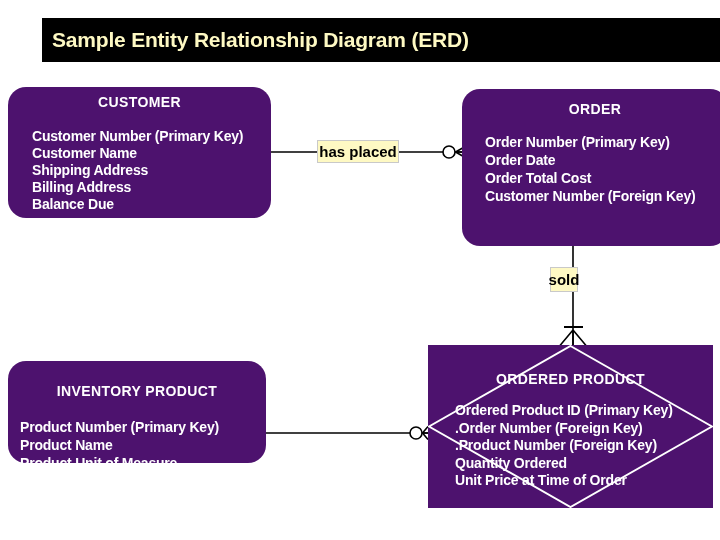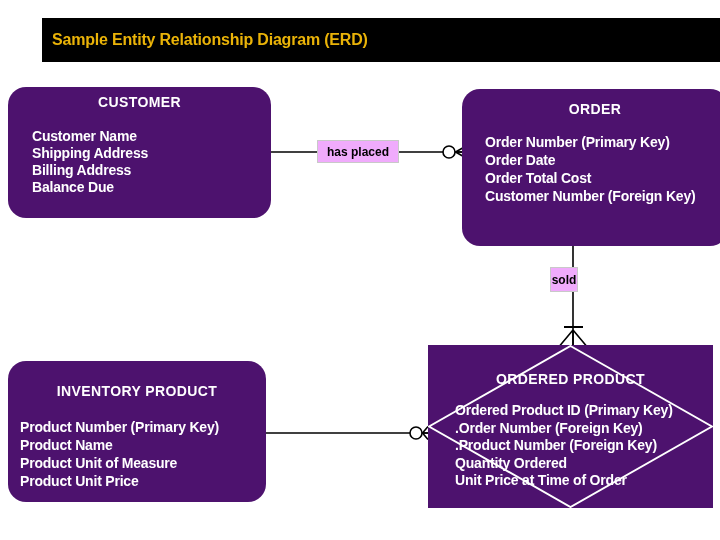--- a/index.html
+++ b/index.html
@@ -6,50 +6,50 @@
   .canvas {
     position:relative; width:720px; height:540px; background:#ffffff;
     font-family:"Liberation Sans", sans-serif; font-weight:bold; overflow:hidden;
   }
   
   .titlebar {
     position:absolute; left:42px; top:18px; width:678px; height:44px;
     background:#000000; box-sizing:border-box; z-index:4;
   }
   .titlebar .ttext {
-    color:#eab308; font-size:16px; line-height:44px; padding-left:10px;
+    color:#fef9c3; font-size:21px; line-height:44px; padding-left:10px;
     letter-spacing:-0.2px; white-space:nowrap; display:block;
   }
   
   .entity { position:absolute; background:#4D126E; color:#ffffff; z-index:2; }
   .round { border-radius:18px;padding-left:14px; }
   .etitle {
     position:absolute; left:0; width:100%; text-align:center;
     font-size:14px; letter-spacing:0.4px; white-space:nowrap;
   }
   .attrs { position:absolute; white-space:nowrap; font-size:14px; letter-spacing:-0.2px; }
   .e-customer  { left:8px;   top:87px;  width:249px; height:131px; }
   .e-customer .etitle { top:7px; }
   .e-customer .attrs  { top:41px; left:24px; line-height:17px; }
   .e-order     { left:462px; top:89px;  width:252px; height:157px; }
   .e-order .etitle { top:12px; }
   .e-order .attrs  { top:44px; left:23px; line-height:18px; }
-  .e-inventory { left:8px;   top:361px; width:244px; height:141px; }
+  .e-inventory { left:8px;   top:361px; width:244px; height:102px; }
   .e-inventory .etitle { top:22px; }
   .e-inventory .attrs  { top:57px; left:12px; line-height:18px; }
   .e-ordered   { left:428px; top:345px; width:285px; height:163px; border-radius:0; }
   .e-ordered .etitle { top:26px; z-index:2; }
   .e-ordered .attrs  { top:57px; left:27px; line-height:17.5px; z-index:2; }
   .diamond-svg { position:absolute; left:0; top:0; z-index:1; }
   
   .connectors { position:absolute; left:0; top:0; z-index:1; }
   
   .rel-label {
-    position:absolute; z-index:3; background:#f0abfc; border:1px solid #c9c9c9;
-    color:#000000; font-size:12px; box-sizing:border-box; text-align:center;
+    position:absolute; z-index:3; background:#fef9c3; border:1px solid #c9c9c9;
+    color:#000000; font-size:15px; box-sizing:border-box; text-align:center;
     display:flex; align-items:center; justify-content:center; white-space:nowrap;
   }
   .l-has-placed { left:317px; top:140px; width:82px; height:23px; }
   .l-sold       { left:550px; top:267px; width:28px; height:25px; }
   .l-has-been   { left:294px; top:412px; width:78px; height:43px; flex-direction:column; line-height:19px; }
 </style>
 </head>
 <body>
 
 <div class="canvas">
@@ -75,20 +75,21 @@
       <line x1="252" y1="433" x2="428" y2="433"></line>
       <line x1="261" y1="425" x2="261" y2="441" stroke-width="2"></line>
       <circle cx="416" cy="433" r="6" fill="#ffffff"></circle>
       <path d="M422.5 433 L428 426.5 M422.5 433 L428 433 M422.5 433 L428 439.5"></path>
     </g>
   </svg>
 
   <div class="entity round e-customer">
     <div class="etitle">CUSTOMER</div>
     <div class="attrs">
+      <div>Customer Number (Primary Key)</div>
       <div>Customer Name</div>
       <div>Shipping Address</div>
       <div>Billing Address</div>
       <div>Balance Due</div>
     </div>
   </div>
 
   <div class="entity round e-order">
     <div class="etitle">ORDER</div>
     <div class="attrs">

